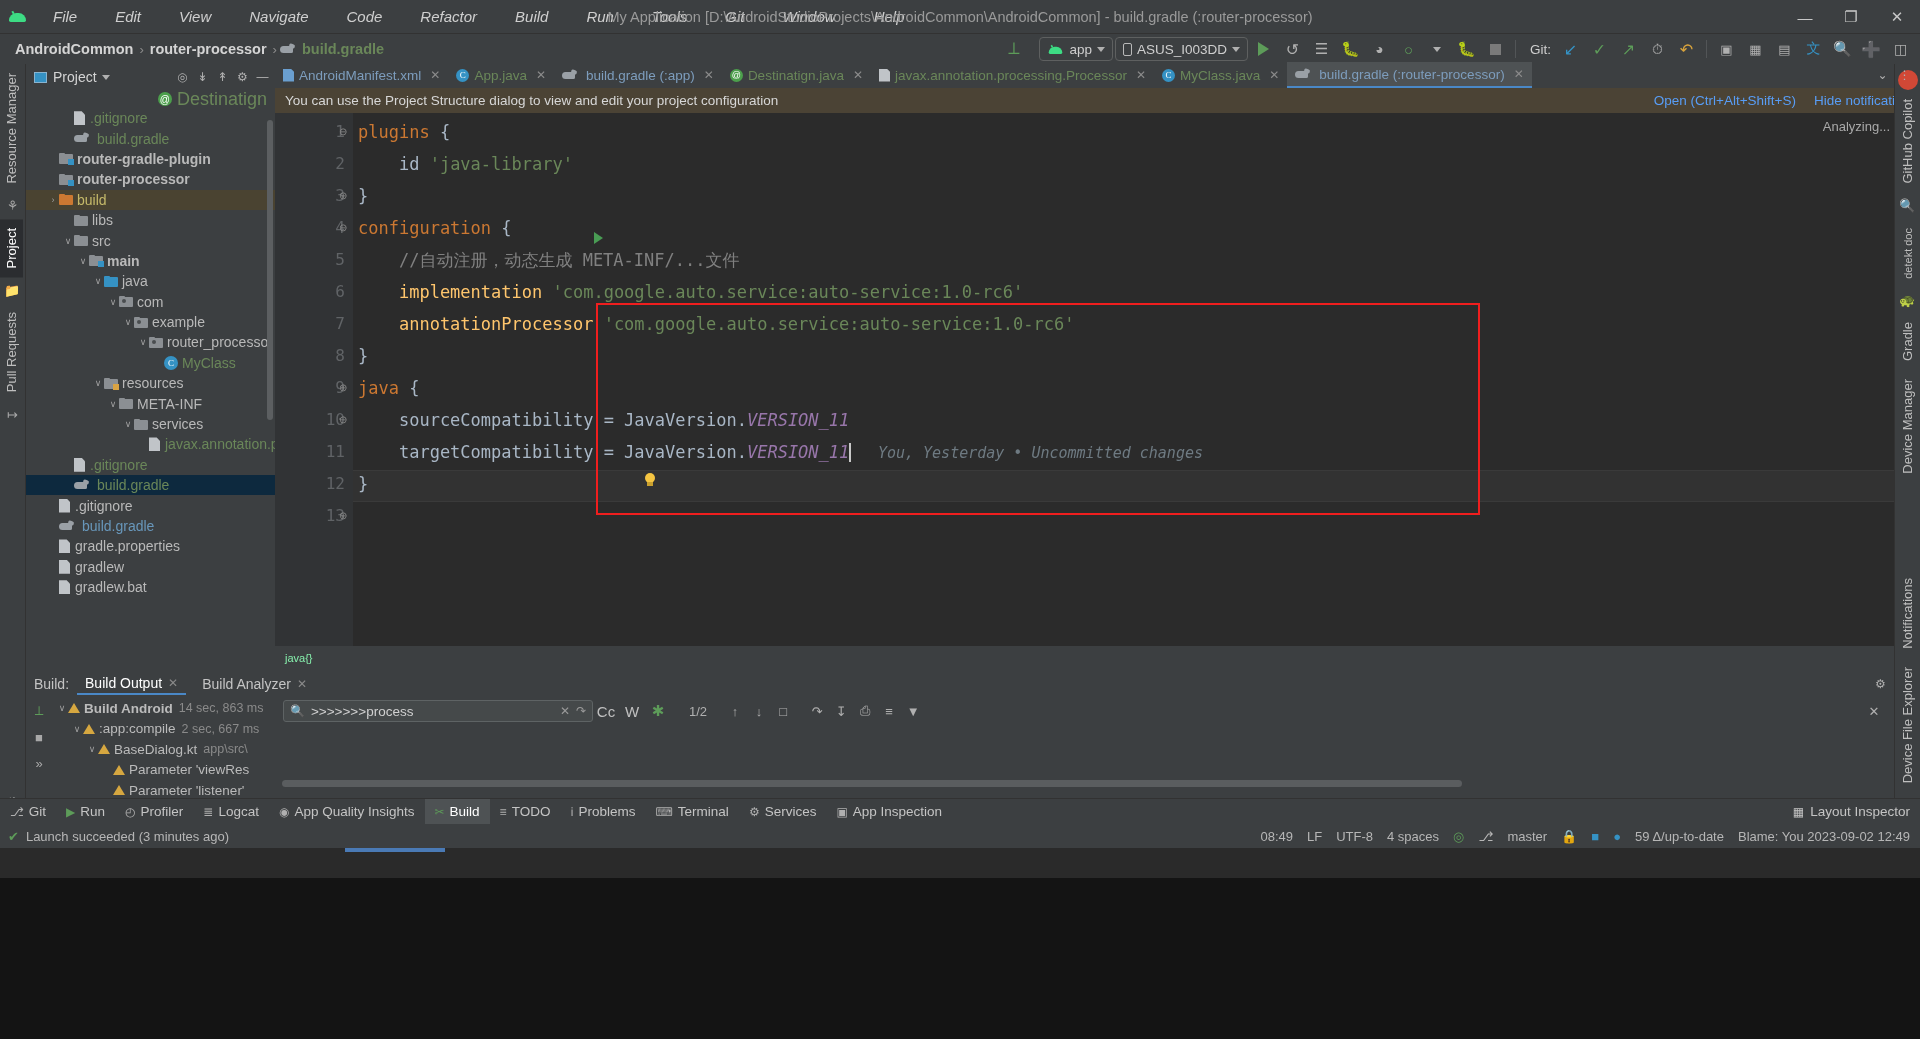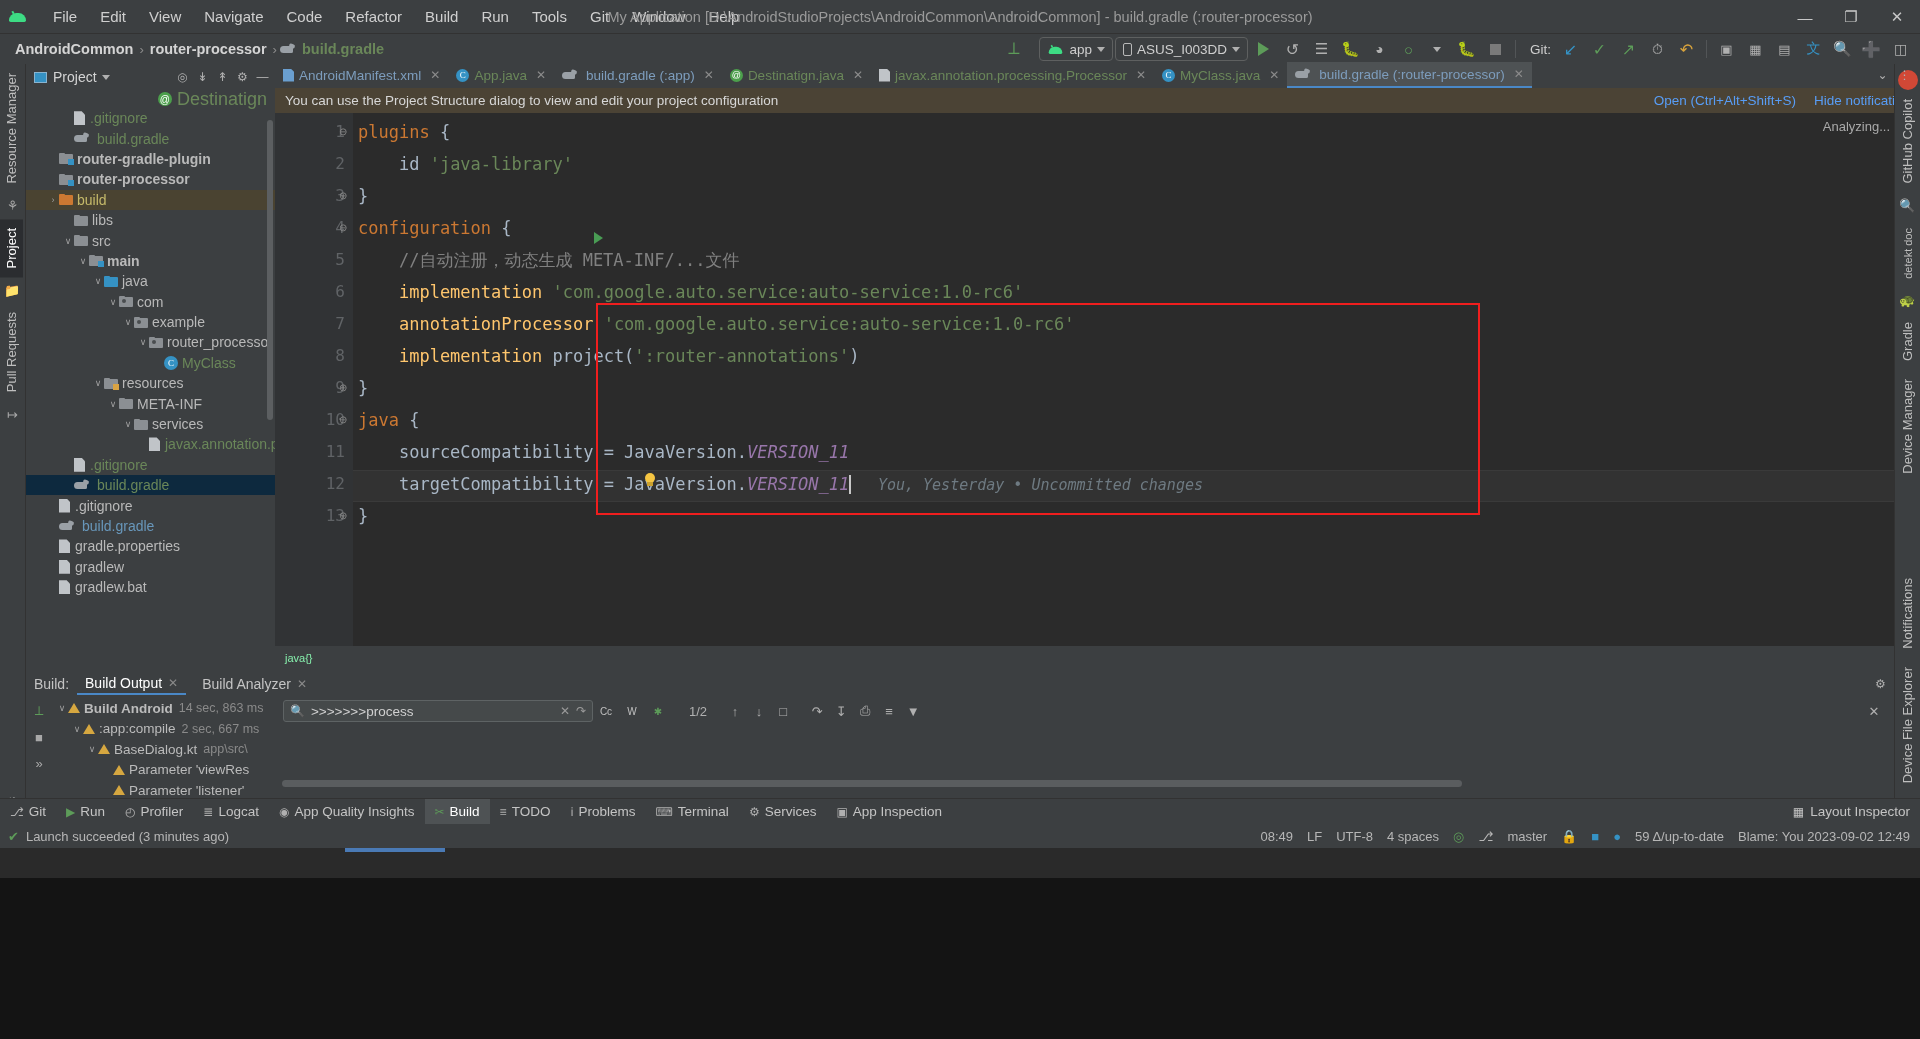--- a/index.html
+++ b/index.html
@@ -21,21 +21,21 @@
   .app-logo { width: 34px; display: flex; justify-content: center; align-items: center; }
   .droid { width: 17px; height: 11px; position: relative; }
   .droid:before {
     content:''; position:absolute; left:0; top:2px; width:17px; height:9px;
     background:#3ddc84; border-radius: 9px 9px 2px 2px;
   }
   .droid:after {
     content:''; position:absolute; left:3px; top:0px; width:2px; height:3px;
     background:#3ddc84; transform: rotate(-30deg);
   }
-  .menu { display: flex; align-items: flex-start; gap: 1px; margin-left: 8px; }
+  .menu { display: flex; align-items: flex-start; gap: 16px; margin-left: 8px; font-style: italic; }
   .menu-item {
     font-size: 15px; color: #cfcfcf; padding: 4px 11px; cursor: default;
     white-space: nowrap;
   }
   .win-title {
     position: absolute; left: 0; width: 1920px; text-align: center;
     font-size: 14.5px; color: #9a9a9a; pointer-events: none;
   }
   .win-ctrl {
     position: absolute; right: 0; top: 0; height: 34px; display: flex; align-items: center;
@@ -304,21 +304,21 @@
     position:absolute; left:275px; top:698px; width:1619px; height:26px; background:#3c3f41;
     display:flex; align-items:center;
   }
   .searchfield {
     width: 310px; height: 22px; background:#45494a; border:1px solid #5e6364; border-radius:3px;
     display:flex; align-items:center; padding: 0 6px; margin-left: 8px; font-size:13.5px; color:#d0d0d0; gap:6px;
   }
   .sf-icons { margin-left:auto; display:flex; gap:6px; color:#9a9a9a; font-size:12px; }
   .match-count { font-size:13px; color:#b0b0b0; margin-left:18px; }
   .cs-ico { width:24px;height:22px;display:flex;align-items:center;justify-content:center;color:#b0b0b0;font-size:13px;}
-  .cs-btn { width:26px;height:22px;display:flex;align-items:center;justify-content:center;color:#c0c0c0;font-size:10px;border-radius:3px;}
+  .cs-btn { width:26px;height:22px;display:flex;align-items:center;justify-content:center;color:#c0c0c0;font-size:15px;border-radius:3px;}
 
   .console-text {
     position:absolute; left:275px; top:724px; width:1619px; height:74px; background:#2b2b2b;
     font-family:"DejaVu Sans Mono", monospace; font-size:16px; color:#bbbbbb; padding: 6px 10px;
     line-height: 31px; white-space: pre; overflow:hidden;
   }
   .hscroll {
     position:absolute; left:282px; top:780px; width:1180px; height:7px; background:#5a5d5f; border-radius:4px;
   }
   .vscroll-con {
@@ -712,21 +712,20 @@
     <div class="analyzing">Analyzing...</div>
     <div class="cur-line-hl" style="top:357px;"></div>
     <div class="code-area" id="code-area">
         <div class="code-line"><span class="kw">plugins </span><span class="id">{</span></div>
         <div class="code-line"><span class="id">    id </span><span class="str">'java-library'</span></div>
         <div class="code-line"><span class="id">}</span></div>
         <div class="code-line"><span class="kw">configuration </span><span class="id">{</span></div>
         <div class="code-line"><span class="cmt">    //自动注册，动态生成 META-INF/...文件</span></div>
         <div class="code-line"><span class="fn">    implementation </span><span class="str">'com.google.auto.service:auto-service:1.0-rc6'</span></div>
         <div class="code-line"><span class="fn">    annotationProcessor </span><span class="str">'com.google.auto.service:auto-service:1.0-rc6'</span></div>
-        <div class="code-line"><span class="fn">    implementation </span><span class="id">project(</span><span class="str">':router-annotations'</span><span class="id">)</span></div>
         <div class="code-line"><span class="id">}</span></div>
         <div class="code-line"><span class="kw">java </span><span class="id">{</span></div>
         <div class="code-line"><span class="id">    sourceCompatibility = JavaVersion.</span><span class="static-it">VERSION_11</span></div>
         <div class="code-line"><span class="id">    targetCompatibility = JavaVersion.</span><span class="static-it">VERSION_11</span><span class="caret-bar"></span><span class="inlay">   You, Yesterday • Uncommitted changes</span></div>
         <div class="code-line"><span class="id">}</span></div>
       </div>
     <div id="gutter-nums"></div>
     <div class="runmark" style="top:119px;"></div>
     <div class="bulb" style="top:360px;"></div>
     <div class="redbox"></div>

